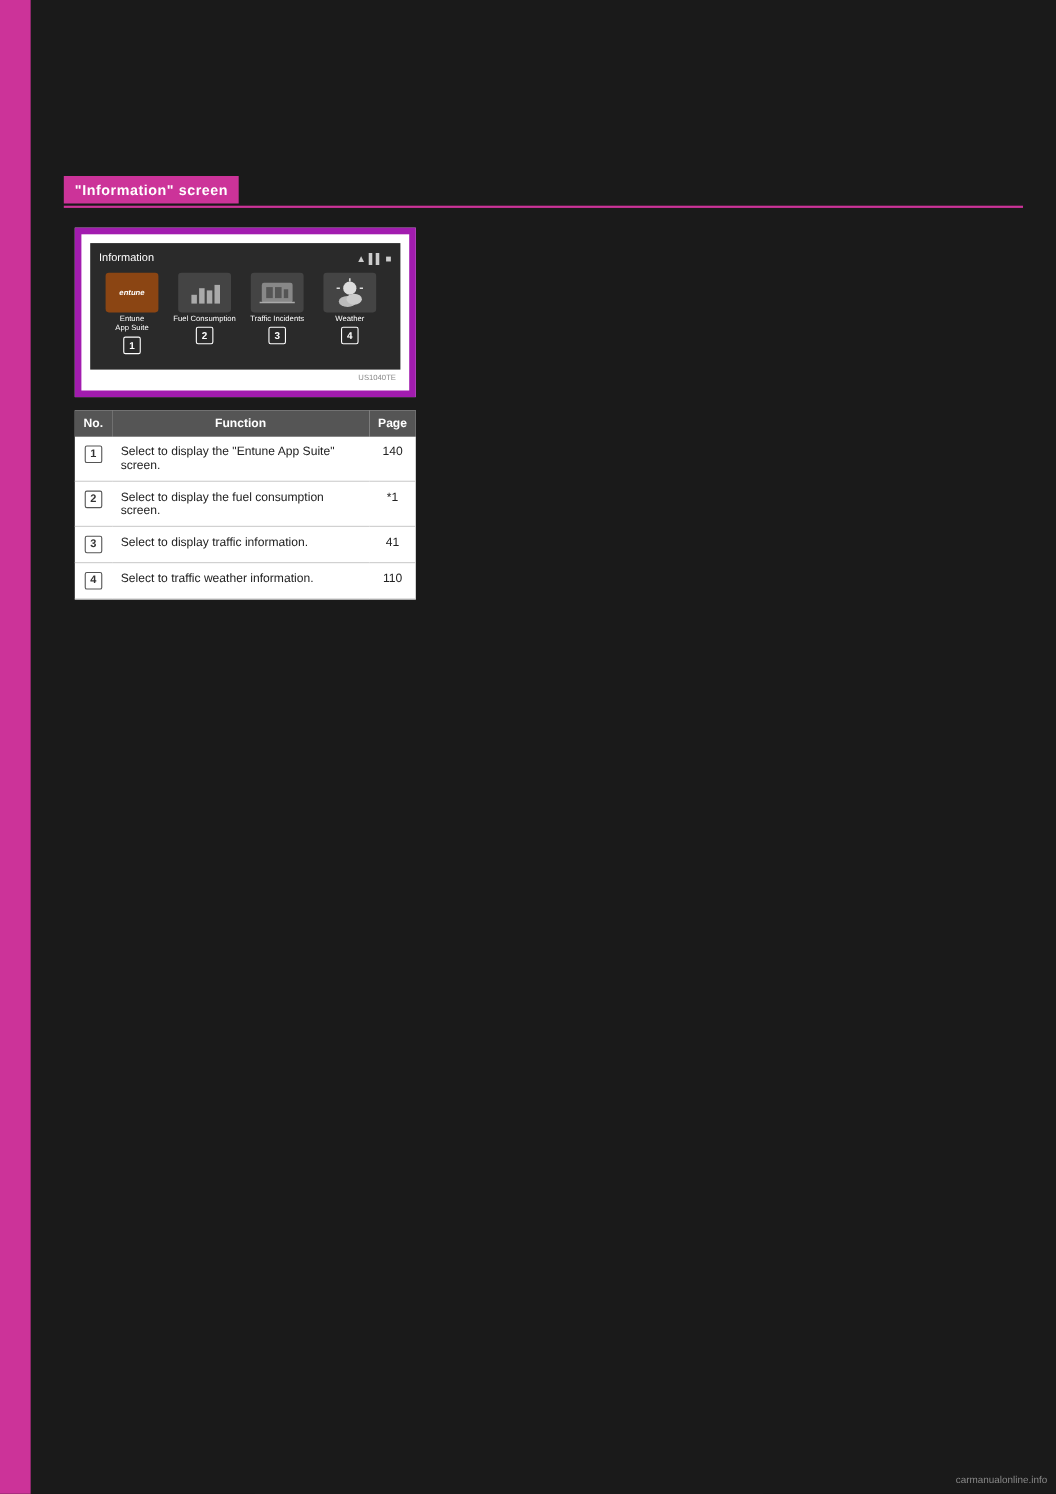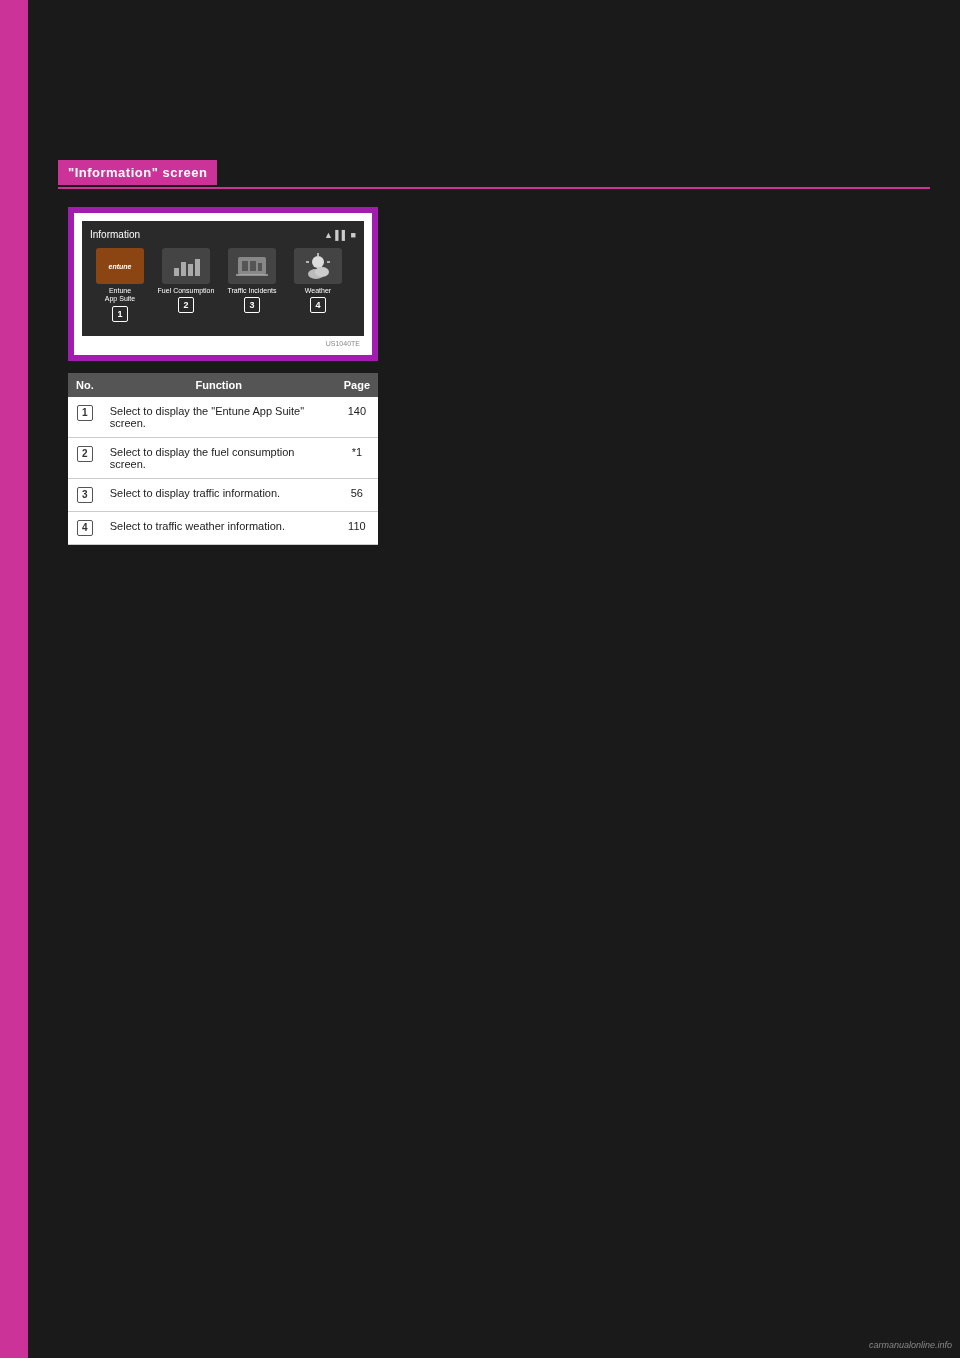--- a/index.html
+++ b/index.html
@@ -217,21 +217,20 @@
       color: #333;
     }
 
     
     .watermark {
       position: absolute;
       bottom: 8px;
       right: 8px;
       color: #888;
       font-size: 9px;
-      font-style: italic;
       text-align: center;
     }
 
     
     .entune-text {
       color: #fff;
       font-size: 7px;
       font-style: italic;
       font-weight: bold;
     }
@@ -340,21 +339,21 @@
         </td>
         <td>Select to display the fuel consumption screen.</td>
         <td class="page-col">*1</td>
       </tr>
 
       <tr>
         <td class="no-col">
           <span class="number-badge">3</span>
         </td>
         <td>Select to display traffic information.</td>
-        <td class="page-col">56</td>
+        <td class="page-col">41</td>
       </tr>
 
       <tr>
         <td class="no-col">
           <span class="number-badge">4</span>
         </td>
         <td>Select to traffic weather information.</td>
         <td class="page-col">110</td>
       </tr>
 

